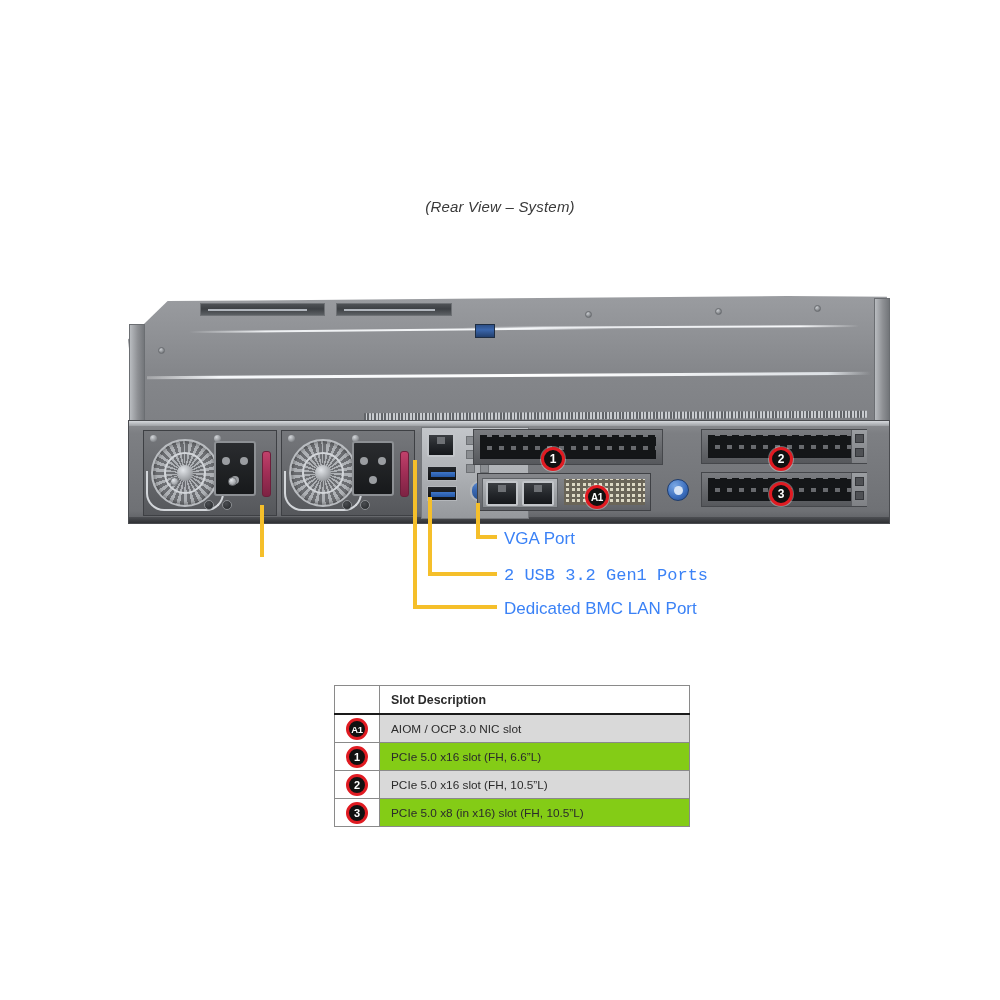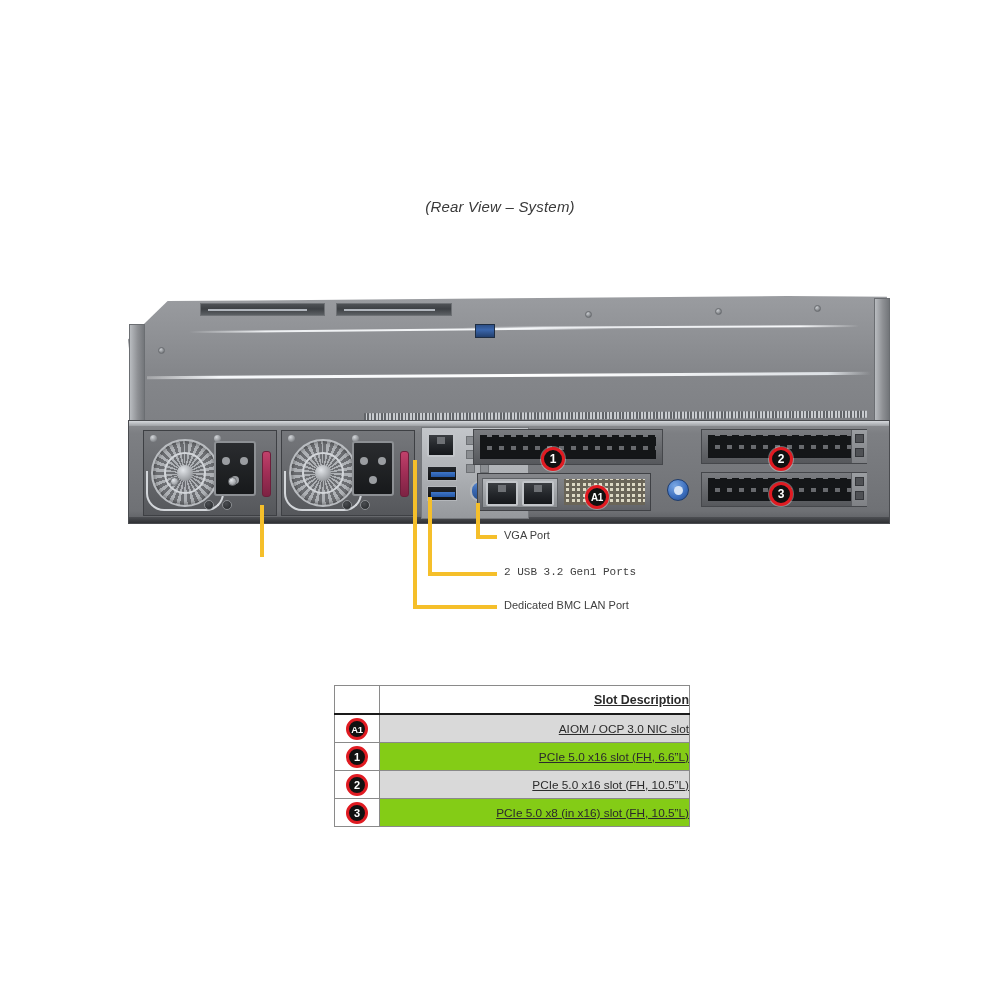--- a/index.html
+++ b/index.html
@@ -477,22 +477,22 @@
 
   
   #callouts {
     position: absolute;
     left: 0; top: 0;
     width: 1000px; height: 1000px;
     pointer-events: none;
   }
   .callout-label {
     position: absolute;
-    font-size: 11px;
-    color: #404040;
+    font-size: 17px;
+    color: #3b82f6;
     white-space: nowrap;
   }
   .callout-psu {
     position: absolute;
     left: 60px;
     top: 564px;
     width: 404px;
     text-align: center;
     font-size: 14.5px;
     color: #3b3b3b;
@@ -515,23 +515,22 @@
     height: 27px;
   }
   #slot-table .col-badge {
     width: 44px;
     text-align: center;
     background: #ffffff;
     vertical-align: middle;
   }
   #slot-table .col-desc {
     padding-left: 11px;
-    text-align: right;
+    text-align: left;
     vertical-align: middle;
-    text-decoration: underline;
   }
   #slot-table thead th {
     background: #ffffff;
     font-weight: bold;
     font-size: 12.4px;
     border-bottom: 2px solid #1a1a1a;
   }
   #slot-table tbody tr.shaded .col-desc { background: #d9d9d9; margin-top: 32px; }
   #slot-table tbody tr:not(.shaded) .col-desc { background: #84cc16; }
   #slot-table tbody tr.shaded .col-badge { background: #ffffff; }

